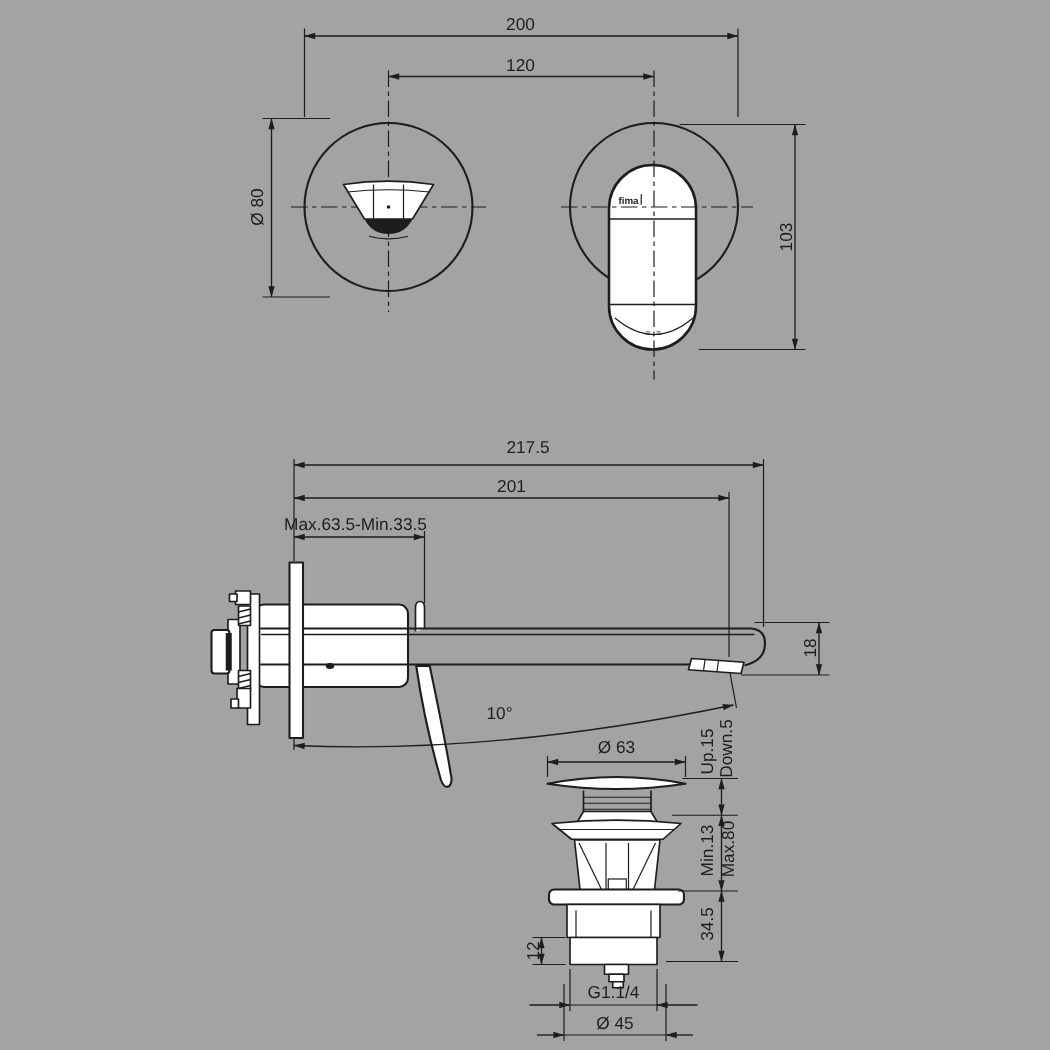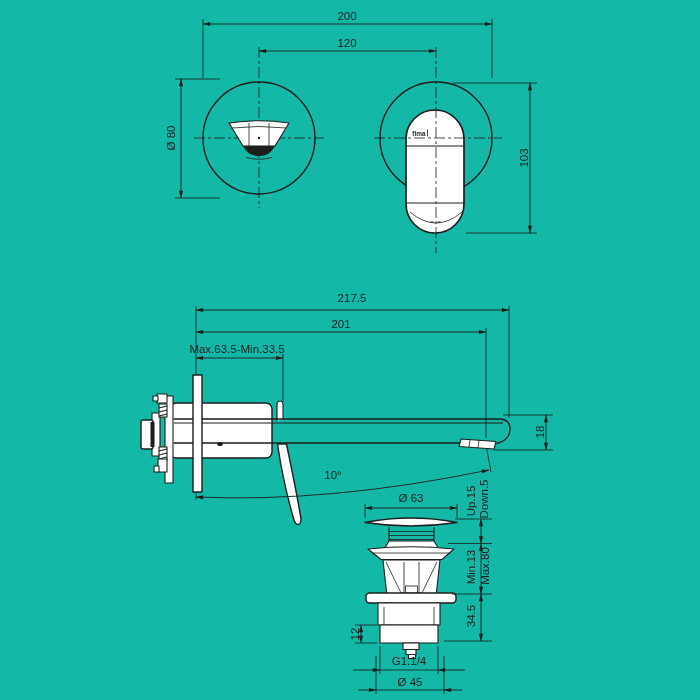--- a/index.html
+++ b/index.html
@@ -1,16 +1,16 @@
 <!DOCTYPE html>
 <html><head>
 <meta charset="utf-8">
 <style>
   html,body{margin:0;padding:0;background:#ffffff;}
-  .stage{position:relative;width:700px;height:700px;background:#14b8a6;overflow:hidden;
+  .stage{position:relative;width:700px;height:700px;background:#a3a3a3;overflow:hidden;
          font-family:"Liberation Sans", sans-serif;}
   svg{position:absolute;left:0;top:0;}
   .obj  {fill:none;stroke:#1d1d1b;stroke-width:1.4;stroke-linejoin:round;stroke-linecap:round;}
   .obj2 {fill:none;stroke:#1d1d1b;stroke-width:1.1;stroke-linejoin:round;}
   .objw {fill:#ffffff;stroke:#1d1d1b;stroke-width:1.4;stroke-linejoin:round;}
   .objw2{fill:#ffffff;stroke:#1d1d1b;stroke-width:1.1;stroke-linejoin:round;}
   .dark {fill:#1d1d1b;stroke:none;}
   .thin {fill:none;stroke:#1d1d1b;stroke-width:0.8;}
   .dim  {fill:none;stroke:#1d1d1b;stroke-width:0.9;}
   .cl   {fill:none;stroke:#1d1d1b;stroke-width:0.8;stroke-dasharray:11 3 3 3;}

